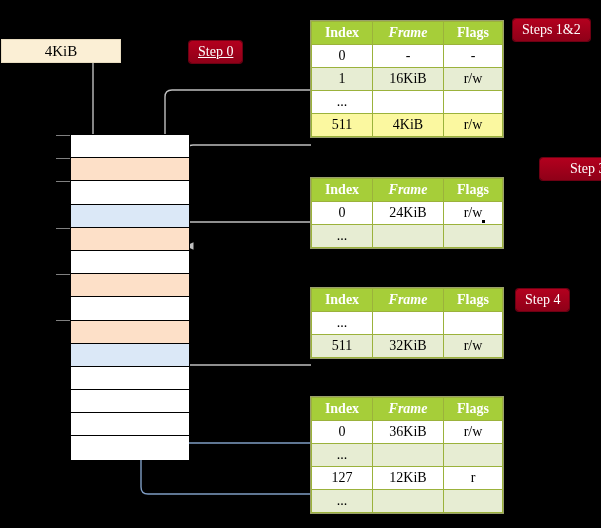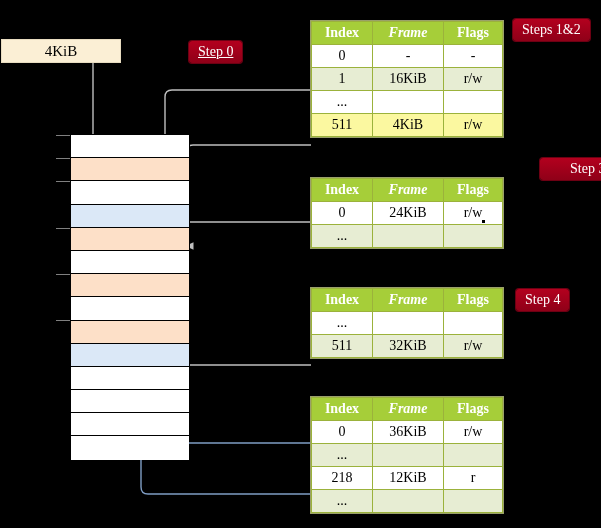--- a/index.html
+++ b/index.html
@@ -258,21 +258,21 @@
       <td class="c-index">0</td>
       <td class="c-frame">36KiB</td>
       <td class="c-flags">r/w</td>
     </tr>
     <tr class="alt">
       <td class="c-index">...</td>
       <td class="c-frame"></td>
       <td class="c-flags"></td>
     </tr>
     <tr>
-      <td class="c-index">218</td>
+      <td class="c-index">127</td>
       <td class="c-frame">12KiB</td>
       <td class="c-flags">r</td>
     </tr>
     <tr class="alt">
       <td class="c-index">...</td>
       <td class="c-frame"></td>
       <td class="c-flags"></td>
     </tr>
   </tbody>
     </table>

